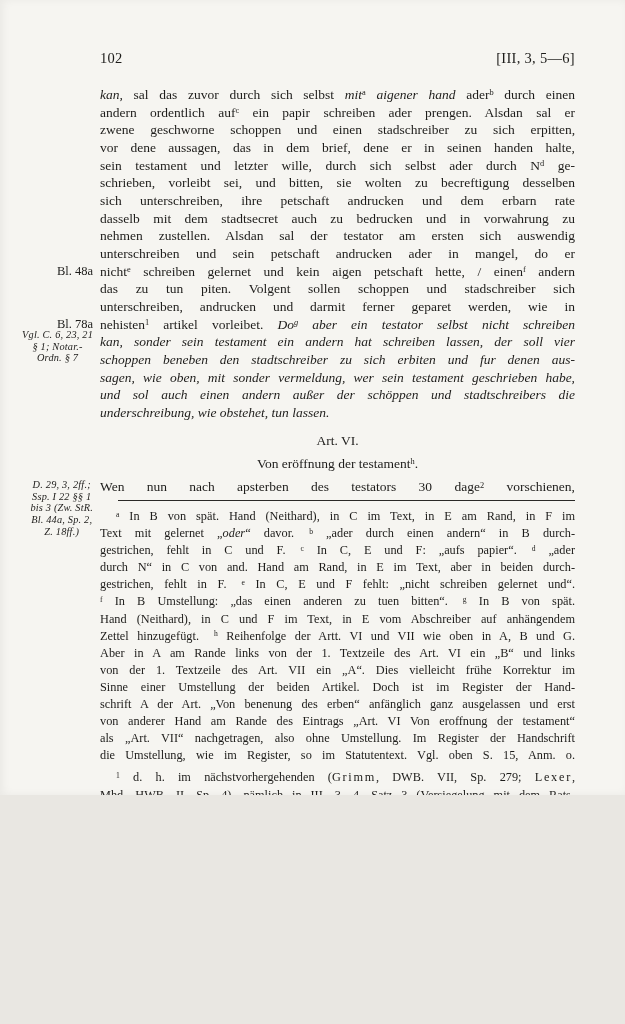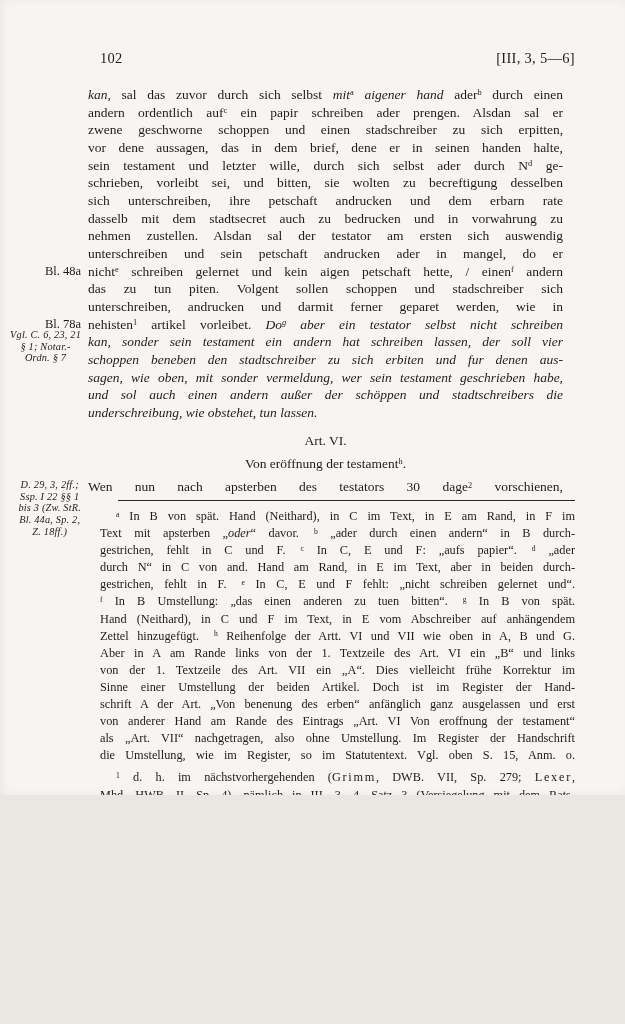--- a/index.html
+++ b/index.html
@@ -15,21 +15,21 @@
     color:#1d1c1a;
     overflow:hidden;
     box-shadow:inset 3px 0 8px rgba(0,0,0,0.05);
   }
   .runhead{
     position:absolute;top:50px;left:100px;width:475px;
     display:flex;justify-content:space-between;
     font-size:14.5px;letter-spacing:0.3px;
   }
   .maincol{
-    position:absolute;top:86px;left:88px;width:475px;
+    position:absolute;top:86px;left:100px;width:475px;
     font-size:13.5px;line-height:17.65px;
   }
   .fncol{
     position:absolute;top:508px;left:100px;width:475px;
     font-size:12.3px;line-height:17.1px;
   }
   .tline{
     position:relative;
     text-align:justify;
     text-align-last:justify;
@@ -106,21 +106,21 @@
           <div>bis 3 (Zw. StR.</div>
           <div>Bl. 44a, Sp. 2,</div>
           <div>Z. 18ff.)</div>
         </div><span>Wen nun nach apsterben des testators 30 dage</span><span class="s">2</span><span> vorschienen,</span></div>
     </div>
 
   <div class="fnrule"></div>
 
   <div class="fncol" id="footnote-lines">
       <div class="tline indent"><span class="s">a</span><span> In B von spät. Hand (Neithard), in C im Text, in E am Rand, in F im</span></div>
-      <div class="tline"><span>Text mit apsterben „</span><span class="i">oder</span><span>“ davor.</span><span class="gap"></span><span class="s">b</span><span> „ader durch einen andern“ in B durch-</span></div>
+      <div class="tline"><span>Text mit gelernet „</span><span class="i">oder</span><span>“ davor.</span><span class="gap"></span><span class="s">b</span><span> „ader durch einen andern“ in B durch-</span></div>
       <div class="tline"><span>gestrichen, fehlt in C und F.</span><span class="gap"></span><span class="s">c</span><span> In C, E und F: „aufs papier“.</span><span class="gap"></span><span class="s">d</span><span> „ader</span></div>
       <div class="tline"><span>durch N“ in C von and. Hand am Rand, in E im Text, aber in beiden durch-</span></div>
       <div class="tline"><span>gestrichen, fehlt in F.</span><span class="gap"></span><span class="s">e</span><span> In C, E und F fehlt: „nicht schreiben gelernet und“.</span></div>
       <div class="tline"><span class="s">f</span><span> In B Umstellung: „das einen anderen zu tuen bitten“.</span><span class="gap"></span><span class="s">g</span><span> In B von spät.</span></div>
       <div class="tline"><span>Hand (Neithard), in C und F im Text, in E vom Abschreiber auf anhängendem</span></div>
       <div class="tline"><span>Zettel hinzugefügt.</span><span class="gap"></span><span class="s">h</span><span> Reihenfolge der Artt. VI und VII wie oben in A, B und G.</span></div>
       <div class="tline"><span>Aber in A am Rande links von der 1. Textzeile des Art. VI ein „B“ und links</span></div>
       <div class="tline"><span>von der 1. Textzeile des Art. VII ein „A“. Dies vielleicht frühe Korrektur im</span></div>
       <div class="tline"><span>Sinne einer Umstellung der beiden Artikel. Doch ist im Register der Hand-</span></div>
       <div class="tline"><span>schrift A der Art. „Von benenung des erben“ anfänglich ganz ausgelassen und erst</span></div>

